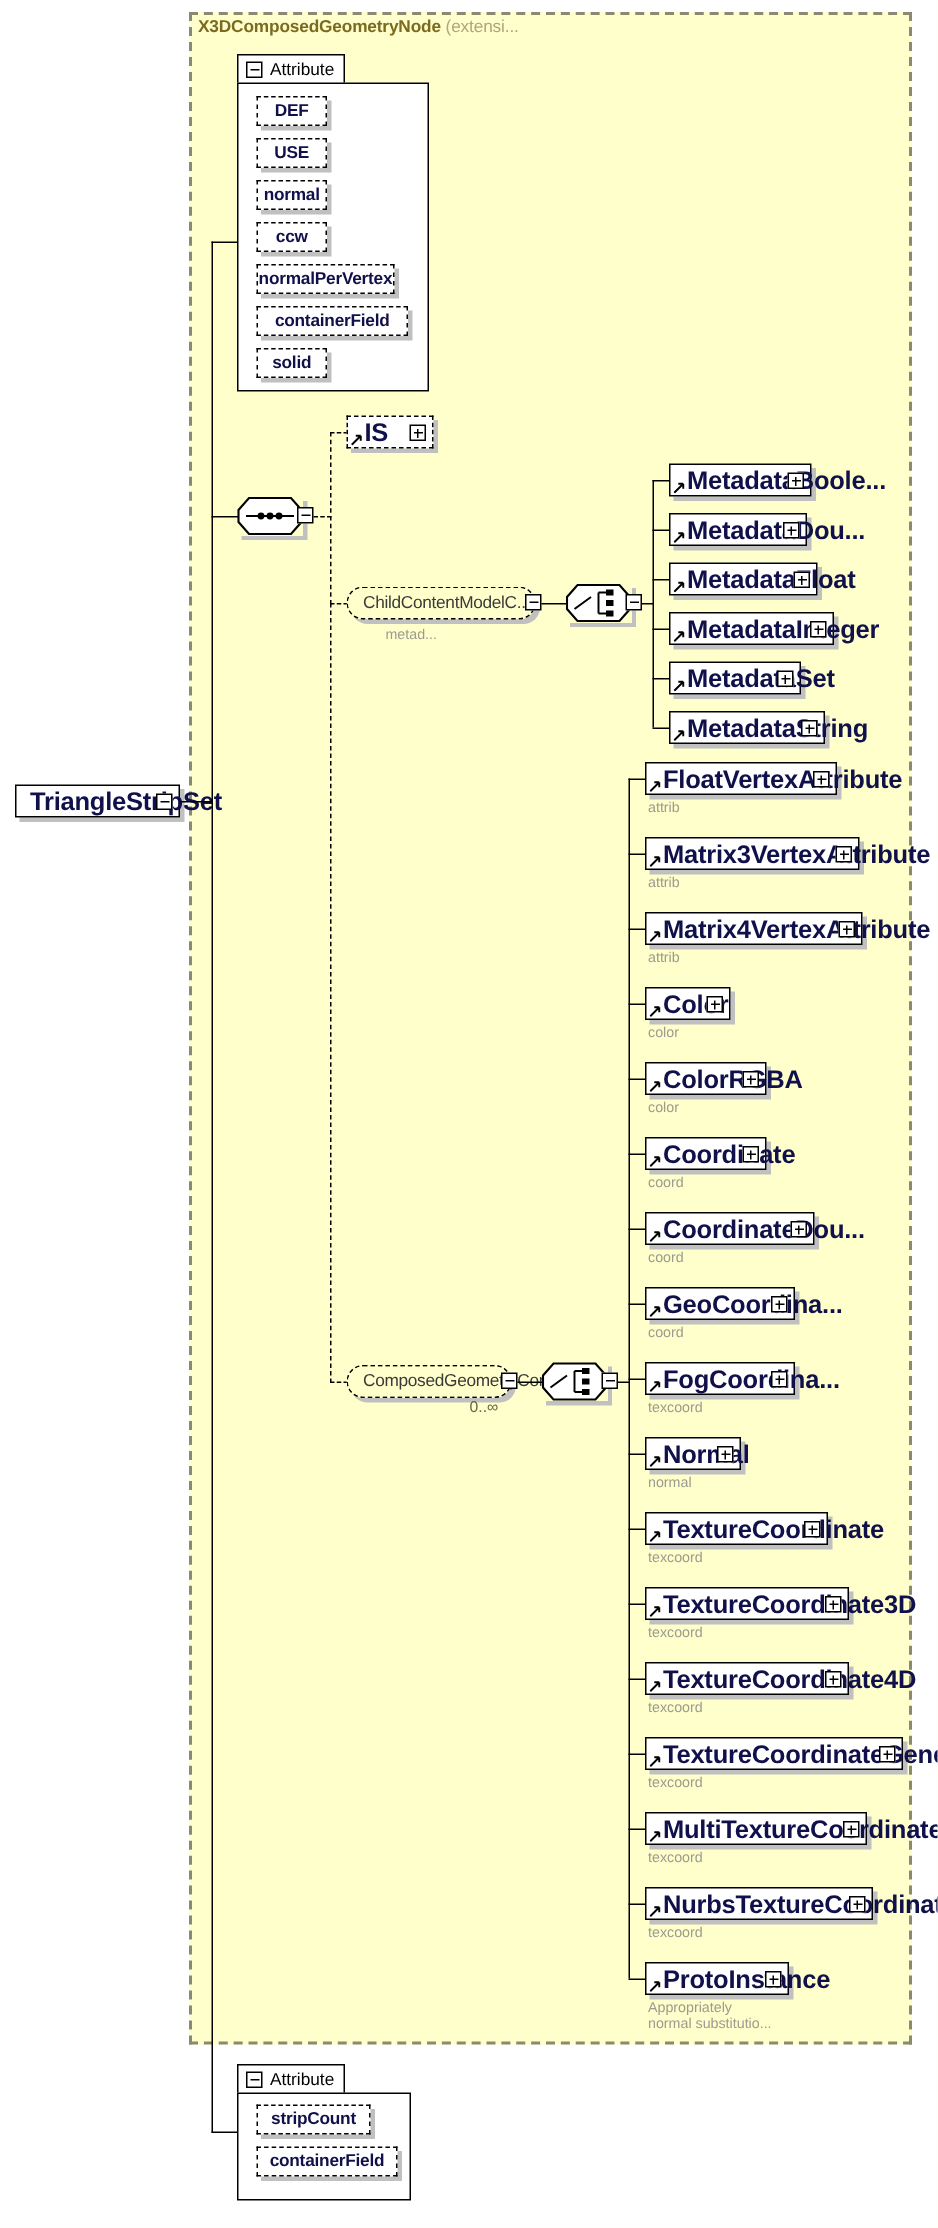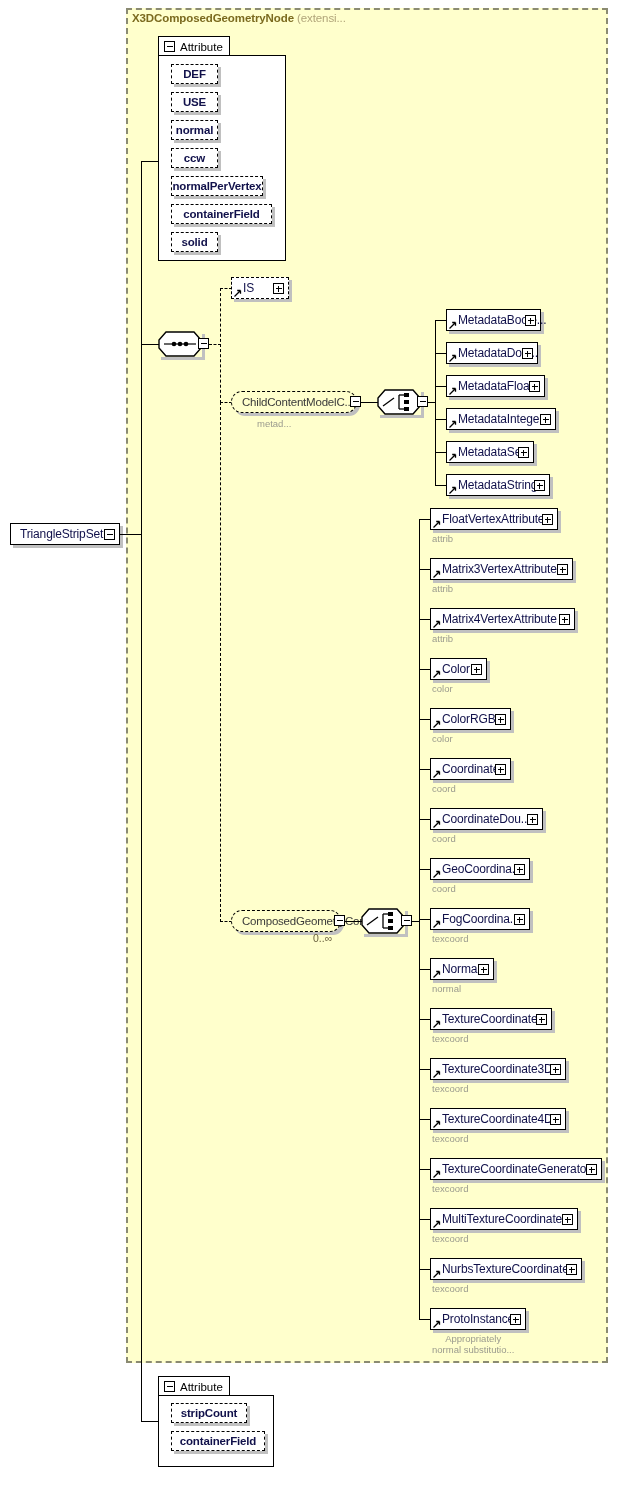--- a/index.html
+++ b/index.html
@@ -30,21 +30,21 @@
     position:absolute;
     background:#ffffff;
     border:1.4px solid #000000;
     box-sizing:border-box;
     height:22px;
     box-shadow:3px 3px 0 0 #c0c0c0;
     display:flex;align-items:center;
   }
   .ebox.opt{border:1.4px dashed #000000;}
   .ebox .lbl{
-    font-size:12px;font-weight:normal;color:#10104a;
+    font-size:17px;font-weight:bold;color:#10104a;
     white-space:nowrap;padding-left:9px;letter-spacing:-0.15px;
     line-height:1;
   }
   
   .arrow{
     position:absolute;left:2px;bottom:1.5px;width:8px;height:8px;
     pointer-events:none;
   }
   .arrow svg{display:block;}
 
@@ -98,21 +98,21 @@
     box-sizing:border-box;height:22px;
     box-shadow:3px 3px 0 0 #c0c0c0;
     display:flex;align-items:center;
   }
   .refbox .lbl{
     font-size:11.5px;color:#3a3a3a;white-space:nowrap;padding-left:10px;letter-spacing:-0.2px;
   }
 
   
   .anno{
-    position:absolute;font-size:9.5px;color:#9b9b8e;white-space:pre;line-height:11px;text-align:center;
+    position:absolute;font-size:9.5px;color:#9b9b8e;white-space:pre;line-height:11px;
   }
   .card{
     position:absolute;font-size:10.5px;color:#6b6240;white-space:nowrap;
   }
 
   
   .ln{position:absolute;background:#000;}
   .ln.h{height:1.3px;}
   .ln.v{width:1.3px;}
   .dln{position:absolute;}

